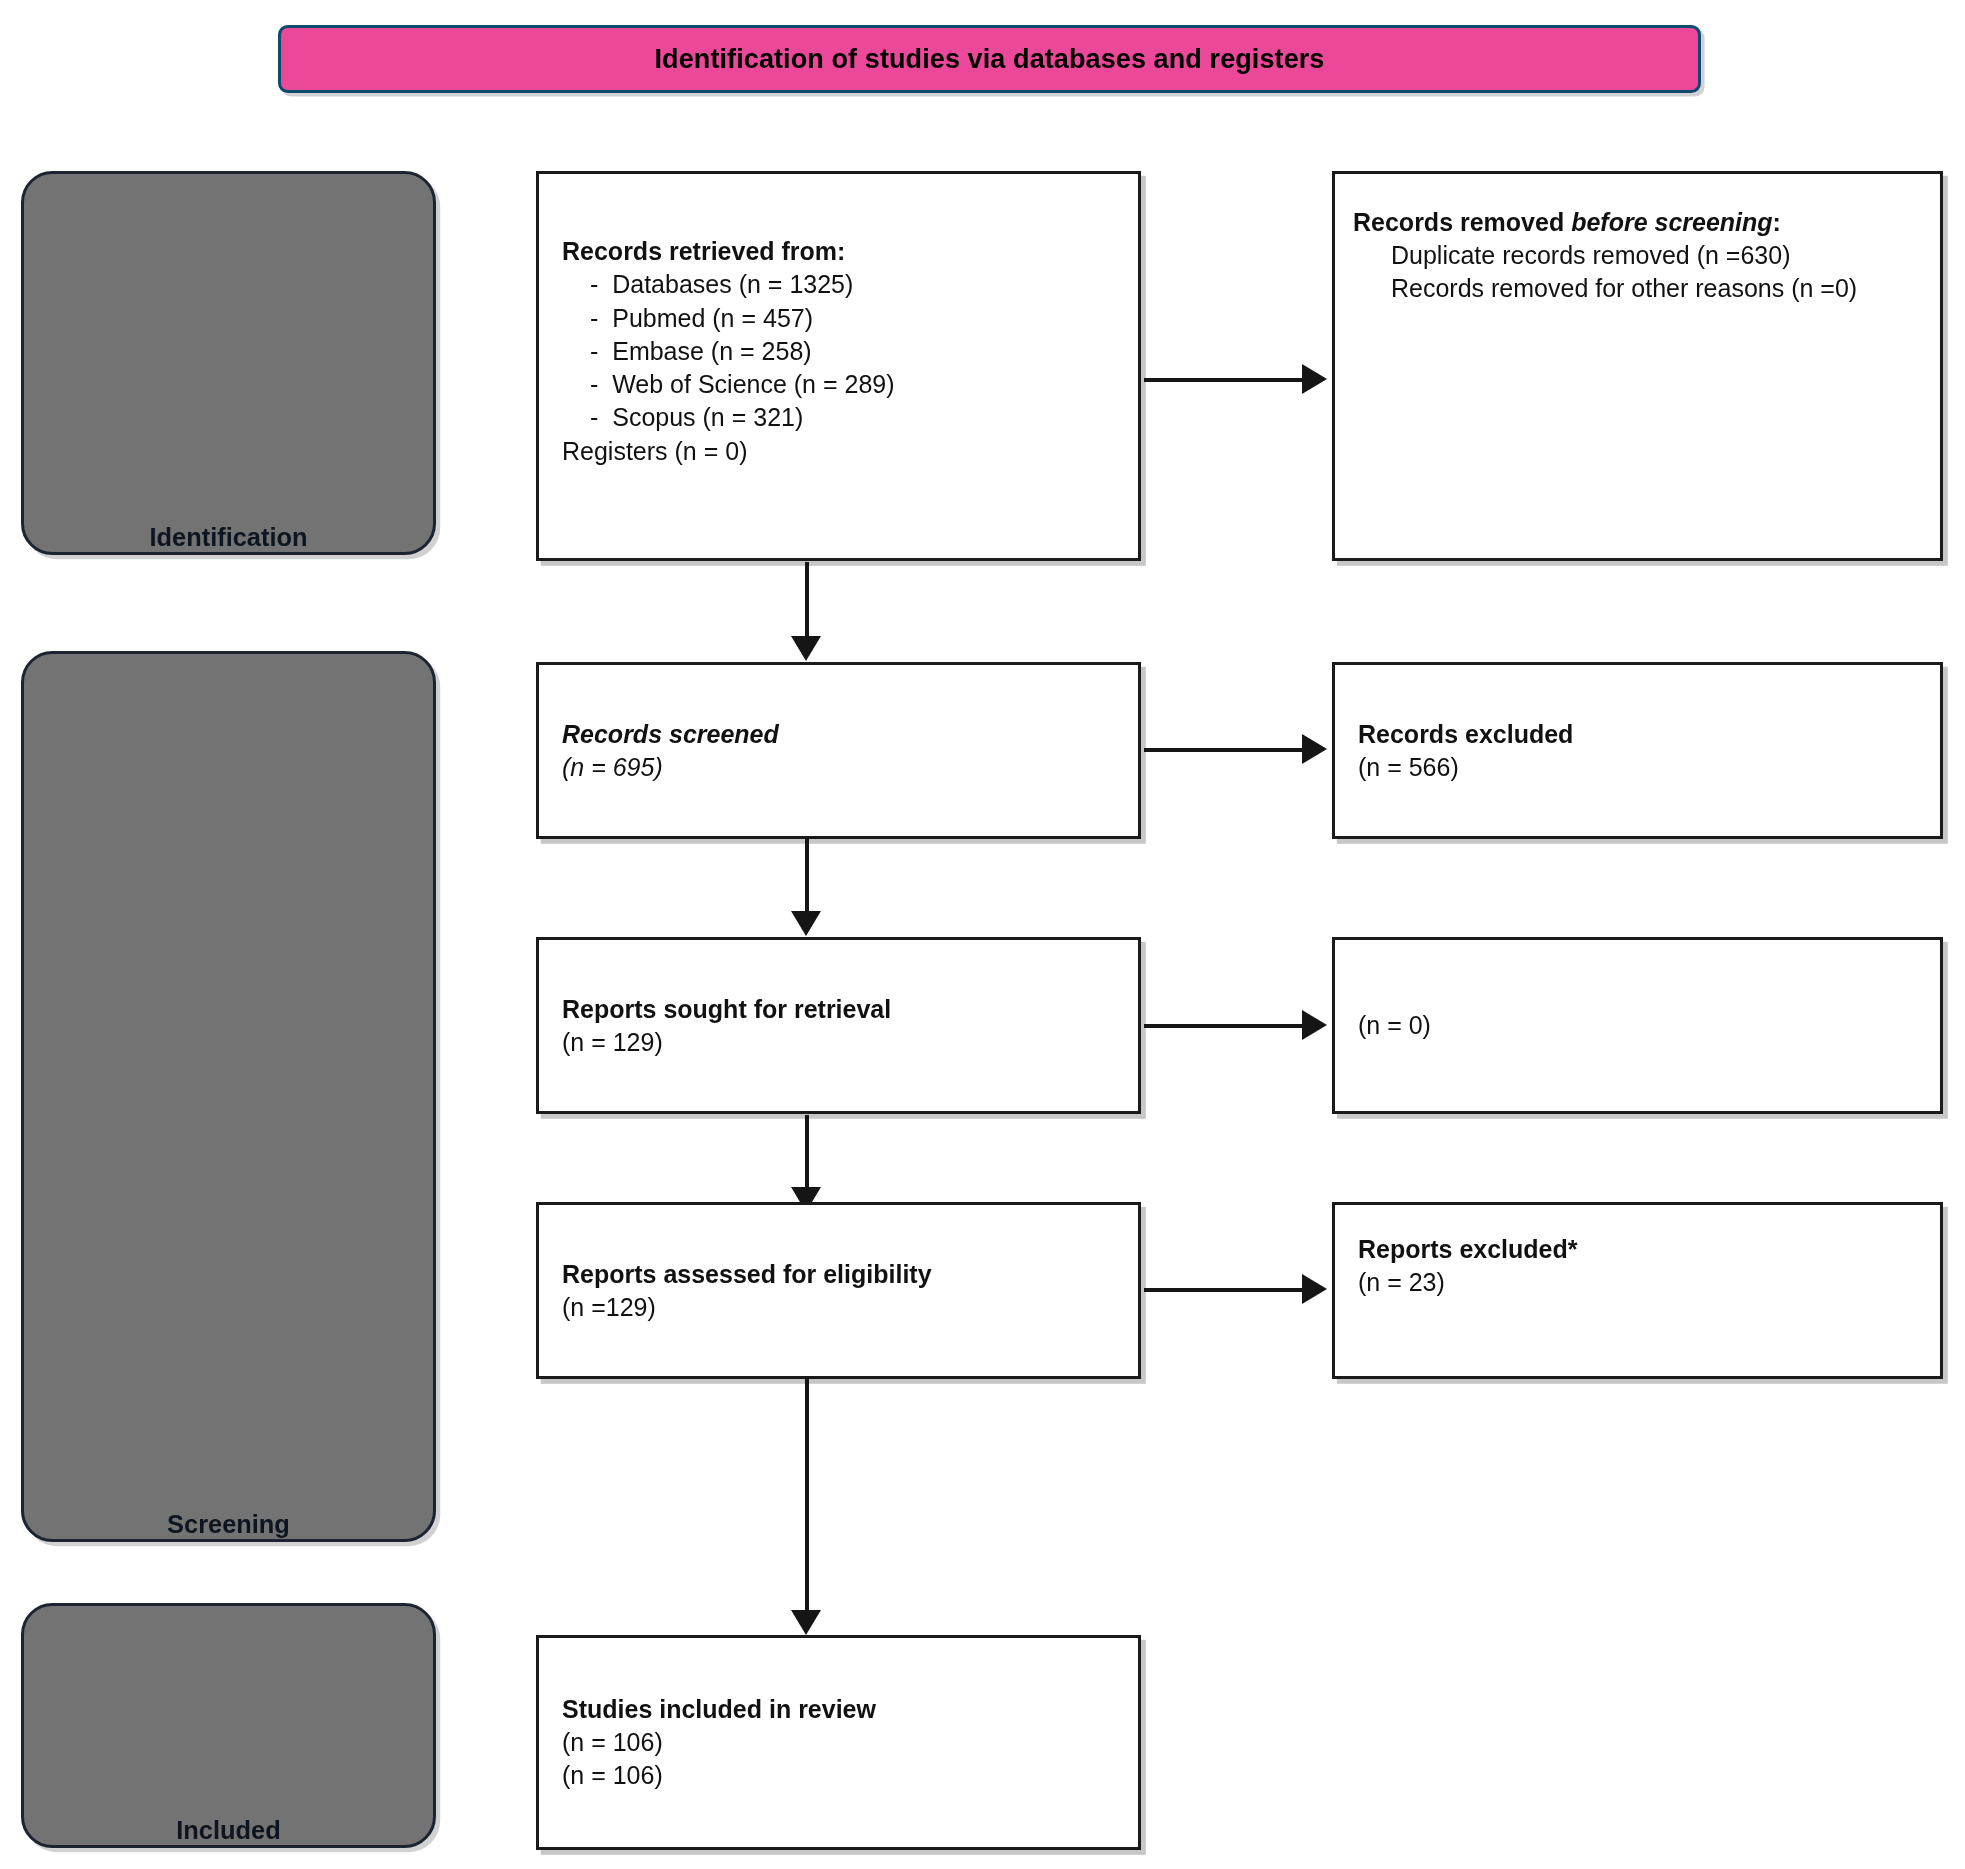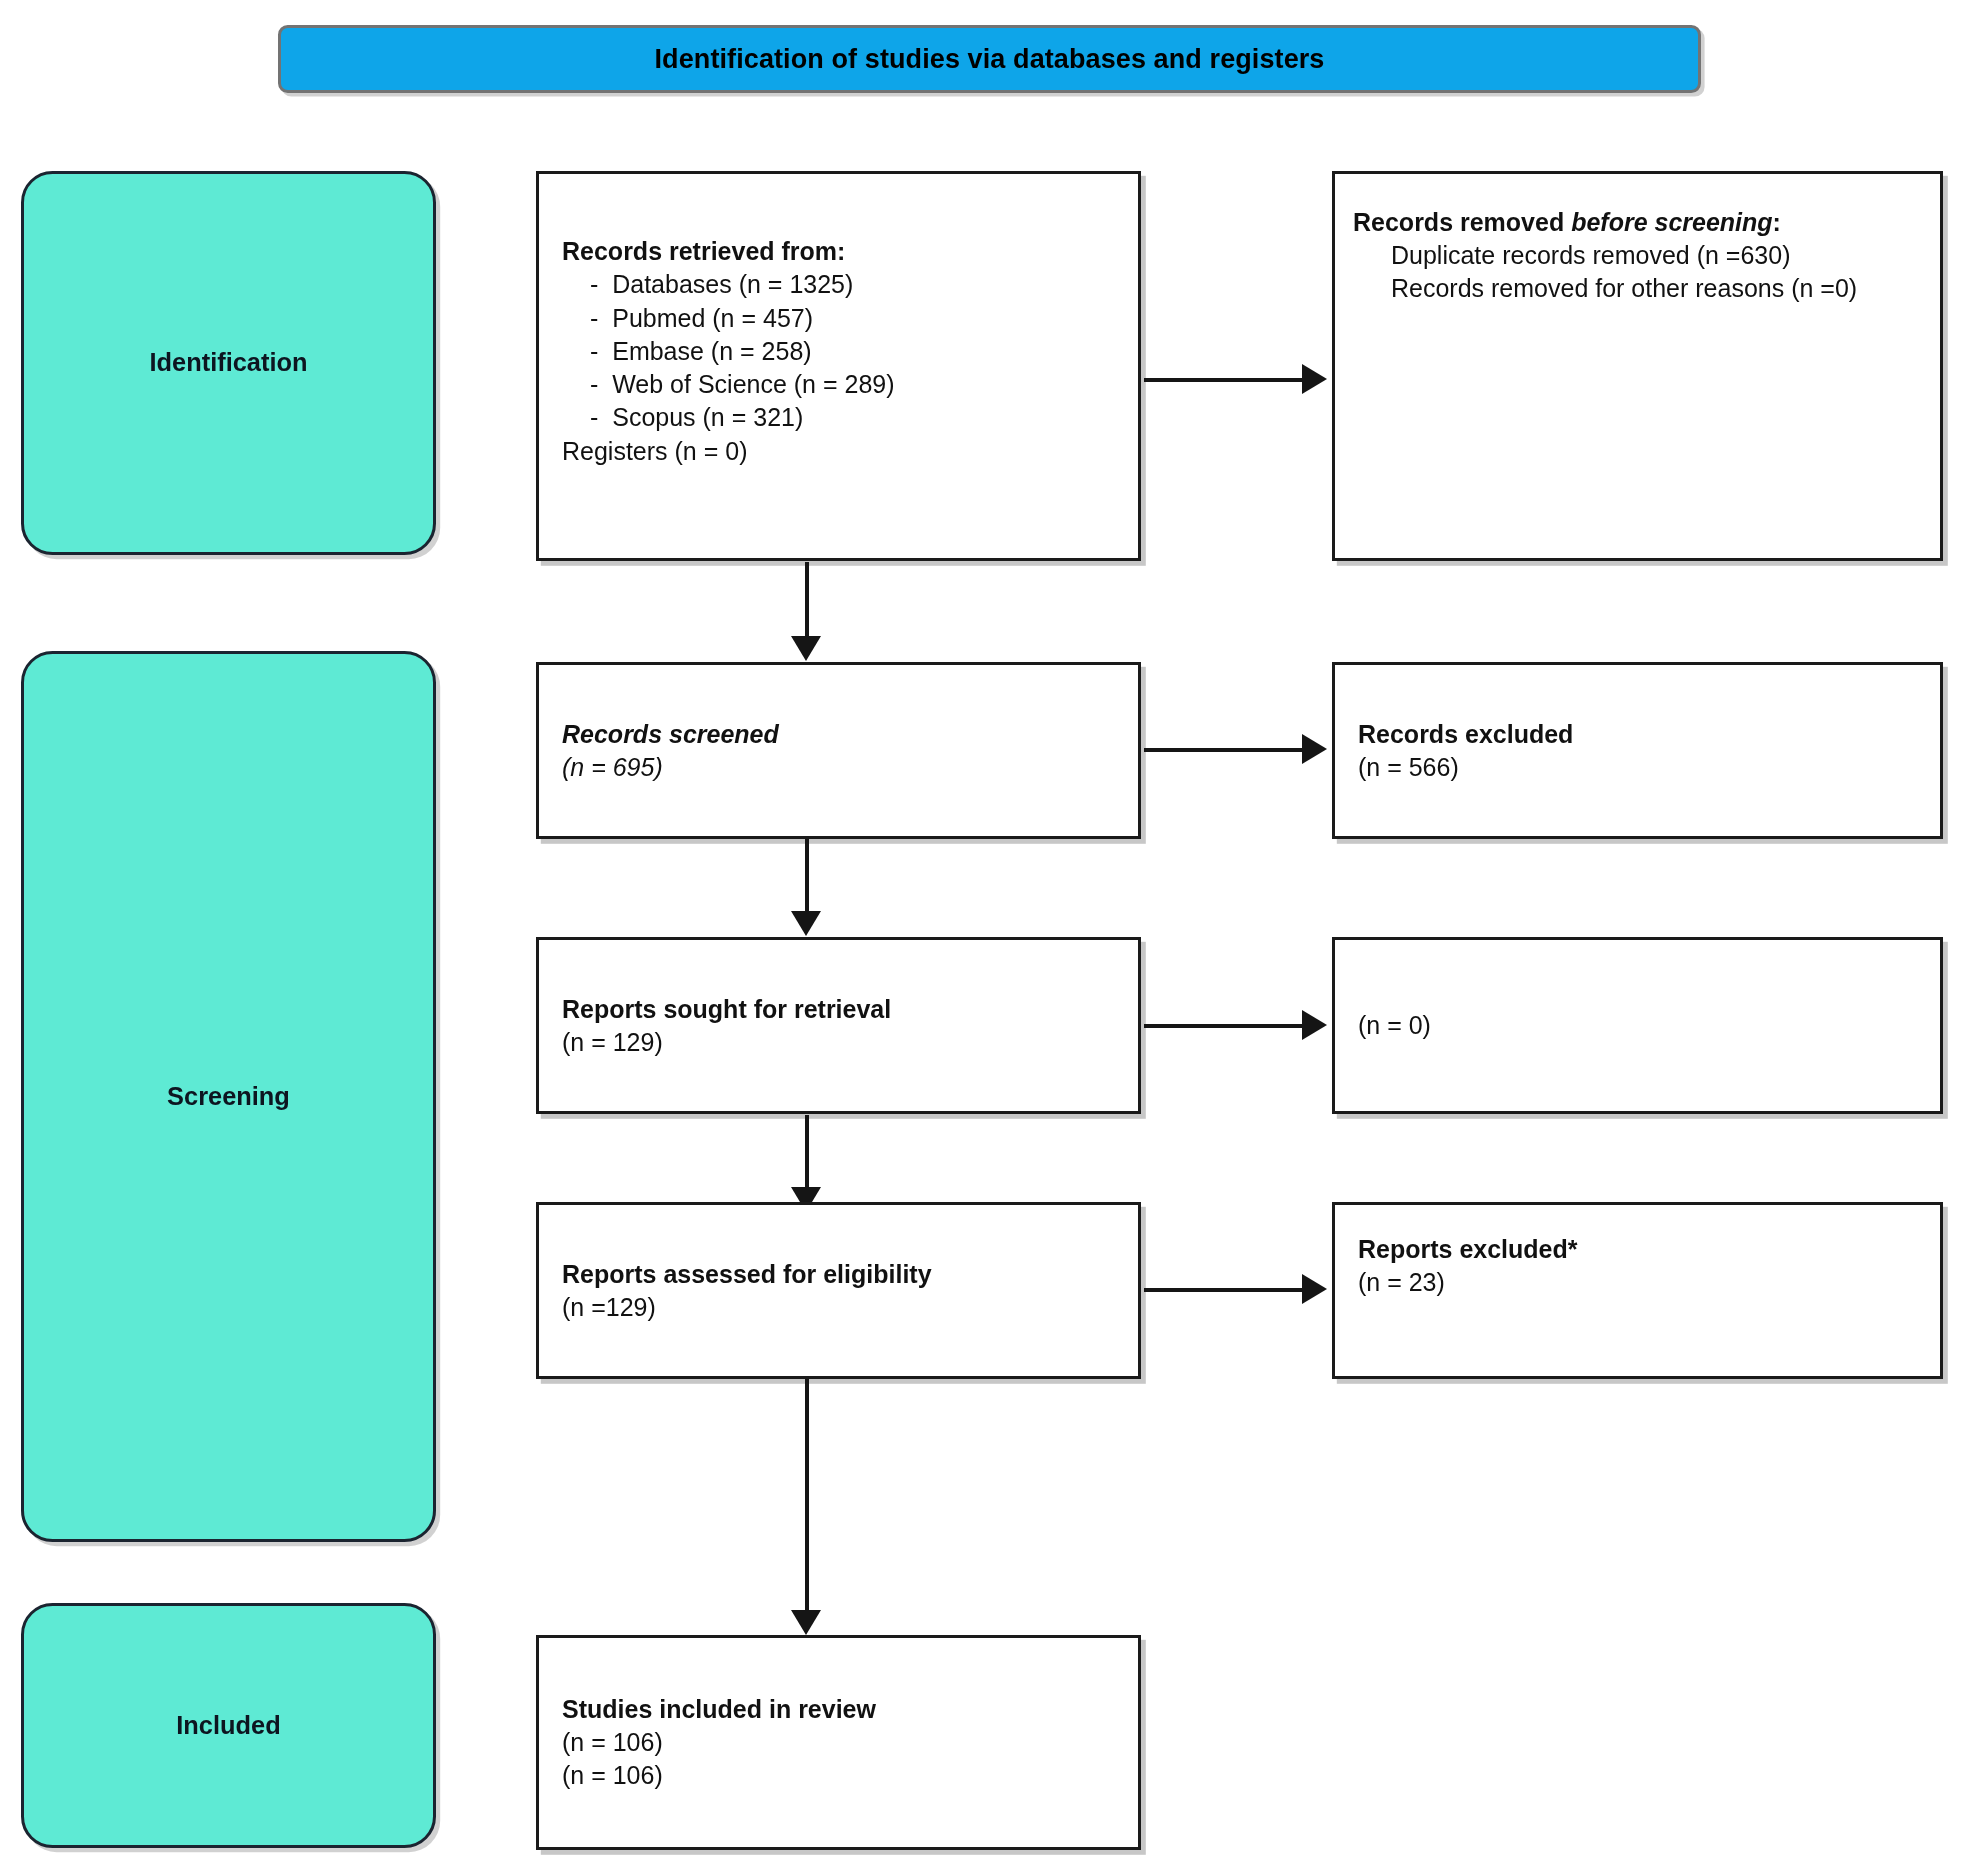--- a/index.html
+++ b/index.html
@@ -21,47 +21,47 @@
     overflow: hidden;
   }
 
   
   .banner {
     position: absolute;
     left: 278px;
     top: 25.4px;
     width: 1423px;
     height: 68px;
-    background: #0ea5e9;
-    border: 3px solid #737373;
+    background: #ec4899;
+    border: 3px solid #0c4a6e;
     border-radius: 9.7px;
     box-sizing: border-box;
     display: flex;
     align-items: center;
     justify-content: center;
     box-shadow: 3.6px 3.6px 0 rgba(0,0,0,0.18);
   }
   .banner-title {
     font-size: 27px;
     font-weight: bold;
     color: #000000;
     letter-spacing: 0.1px;
     text-align: center;
     line-height: 1.1;
   }
 
   
   .stage {
     position: absolute;
-    background: #5eead4;
+    background: #737373;
     border: 3.6px solid #1b2430;
     border-radius: 31.5px;
     box-sizing: border-box;
     display: flex;
-    align-items: center;
+    align-items: flex-end;
     justify-content: center;
     box-shadow: 4.2px 4.2px 0 rgba(0,0,0,0.18);
   }
   .stage-label {
     font-size: 25.4px;
     font-weight: bold;
     color: #0d1520;
     text-align: center;
     line-height: 1.15;
   }

